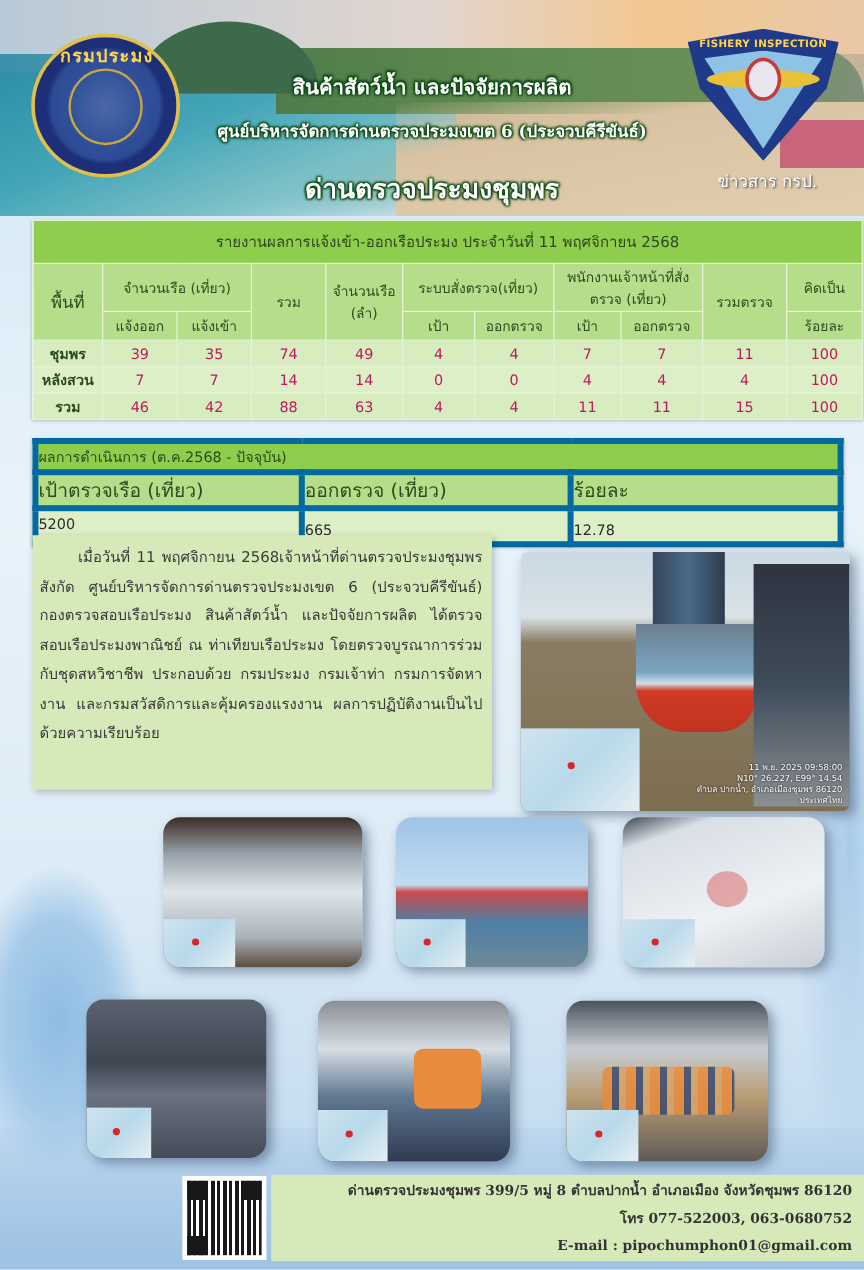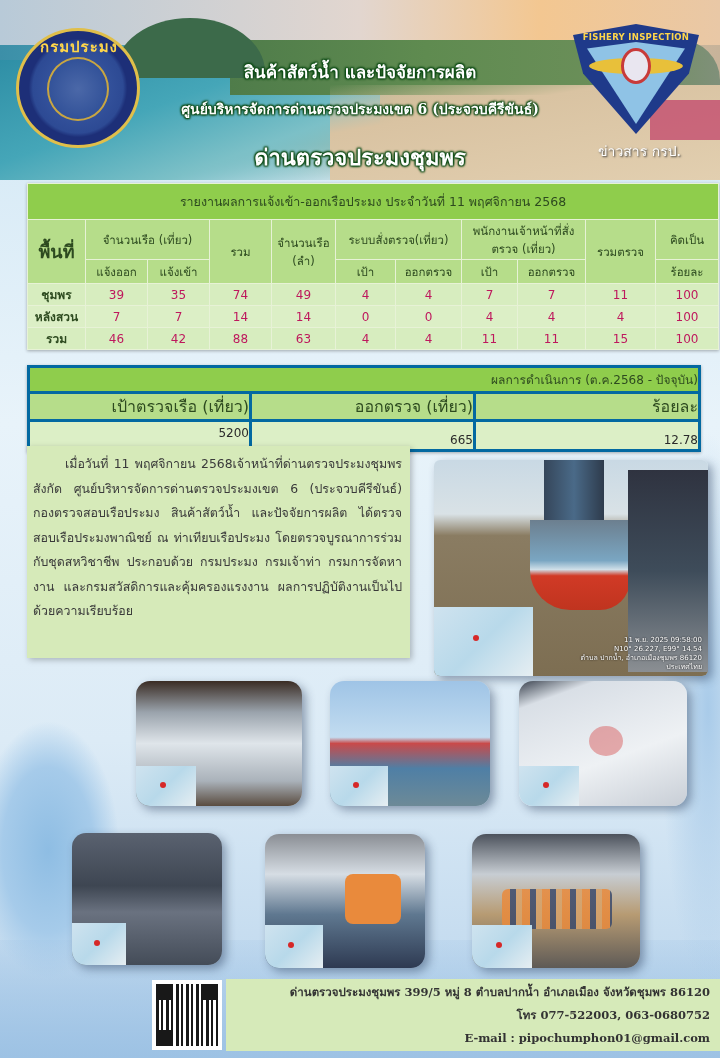--- a/index.html
+++ b/index.html
@@ -21,21 +21,21 @@
       linear-gradient(90deg, #3c8fa8 0%, #4aa3b5 20%, #79b7b6 35%, #c9b996 55%, #d7c3a0 75%, #c7b39a 100%);
   }
   .banner .sky { position:absolute; left:0; top:0; width:720px; height:45px; background: linear-gradient(90deg, #b8cad8 0%, #e2d6cf 50%, #f3c791 75%, #e9c8a6 100%); }
   .banner .mountain { position:absolute; left:115px; top:18px; width:150px; height:60px; background:#3c6a4a; border-radius:50% 50% 10% 10% / 90% 90% 10% 10%; }
   .banner .trees { position:absolute; left:230px; top:40px; width:490px; height:55px; background: linear-gradient(90deg, #4f7c4a, #5f8b50 40%, #6c8f5a 80%, #80907a); border-radius: 20px 40px 0 0; }
   .banner .sea { position:absolute; left:0; top:60px; width:380px; height:120px; background: linear-gradient(160deg, #2f8fa6 0%, #45a6b8 40%, #7cc0c7 70%, rgba(150,200,205,0) 100%); }
   .banner .sand { position:absolute; left:330px; top:85px; width:390px; height:95px; background: linear-gradient(170deg, rgba(216,196,164,0) 0%, #d9c3a2 30%, #e2cfb0 100%); }
   .banner .roofs { position:absolute; left:650px; top:100px; width:70px; height:40px; background:#c1446b; opacity:0.75; }
 
   .logo-left {
-    position:absolute; left:16px; top:28px; width:124px; height:120px; border-radius:50%;
+    position:absolute; left:26px; top:28px; width:124px; height:120px; border-radius:50%;
     background: radial-gradient(circle, #3f5fa8 0%, #2d4a94 55%, #1d2f78 60%, #1d2f78 76%, #d8b440 78%, #d8b440 82%, #1d2f78 84%);
     border:3px solid #e0bf4a;
   }
   .logo-left .inner { position:absolute; left:28px; top:26px; width:62px; height:64px; border-radius:50%; border:2px solid #c8a642; background: radial-gradient(circle, #4b68a8 0%, #2f4f97 80%); }
   .logo-left .top-text { position:absolute; left:18px; top:4px; width:84px; text-align:center; font-size:15px; font-weight:bold; color:#ffd64a; letter-spacing:1px; }
 
   .logo-right {
     position:absolute; left:573px; top:24px; width:126px; height:110px;
     background:#1f3a8a;
     clip-path: polygon(0 10%, 50% 0, 100% 10%, 92% 45%, 50% 100%, 8% 45%);
@@ -61,32 +61,32 @@
     position:absolute; left:27px; top:183px; width:671px;
     border-collapse: collapse; table-layout: fixed;
     font-size:11.5px; color:#2d4a1f;
     box-shadow: 0 1px 3px rgba(0,0,0,0.3);
   }
   .report td, .report th { border:1px solid #e7f2d6; text-align:center; font-weight:normal; padding:0; }
   .report .title-row th { background:#8fcd4c; height:36px; font-size:12.5px; color:#2d4a1f; }
   .report .hdr th { background:#b6dd8a; }
   .report .hdr1 th { height:40px; }
   .report .hdr2 th { height:24px; }
-  .report .area-h { font-weight:bold; font-size:18px; }
+  .report .area-h { font-weight:normal; font-size:14px; }
   .report tbody td { background:#dcefc6; height:22px; font-size:12px; color:#be185d; }
   .report tbody td.area { font-weight:bold; color:#2d4a1f; }
   .report tbody tr:nth-child(odd) td { background:#d7edbf; }
 
   .perf {
     position:absolute; left:27px; top:365px; width:671px;
     border-collapse: collapse; table-layout: fixed;
     font-size:12px; color:#2d4a1f;
     box-shadow: 0 1px 3px rgba(0,0,0,0.3);
   }
-  .perf td, .perf th { border:3px solid #0369a1; text-align:right; font-weight:normal; }
+  .perf td, .perf th { border:5px solid #0369a1; text-align:left; font-weight:normal; }
   .perf .ptitle th { background:#8fcd4c; height:26px; }
   .perf .phdr th { background:#b6dd8a; height:28px; font-size:16px; }
   .perf td { background:#dcefc6; height:30px; color:#2a2a2a; }
 
   
   .narrative {
     position:absolute; left:27px; top:446px; width:383px; height:212px;
     background:#d6eab9; box-shadow: 2px 2px 6px rgba(0,0,0,0.25);
     padding:6px 8px 0 6px;
     font-size:12.4px; line-height:24.5px; color:#3a3a3a; text-align:justify;

